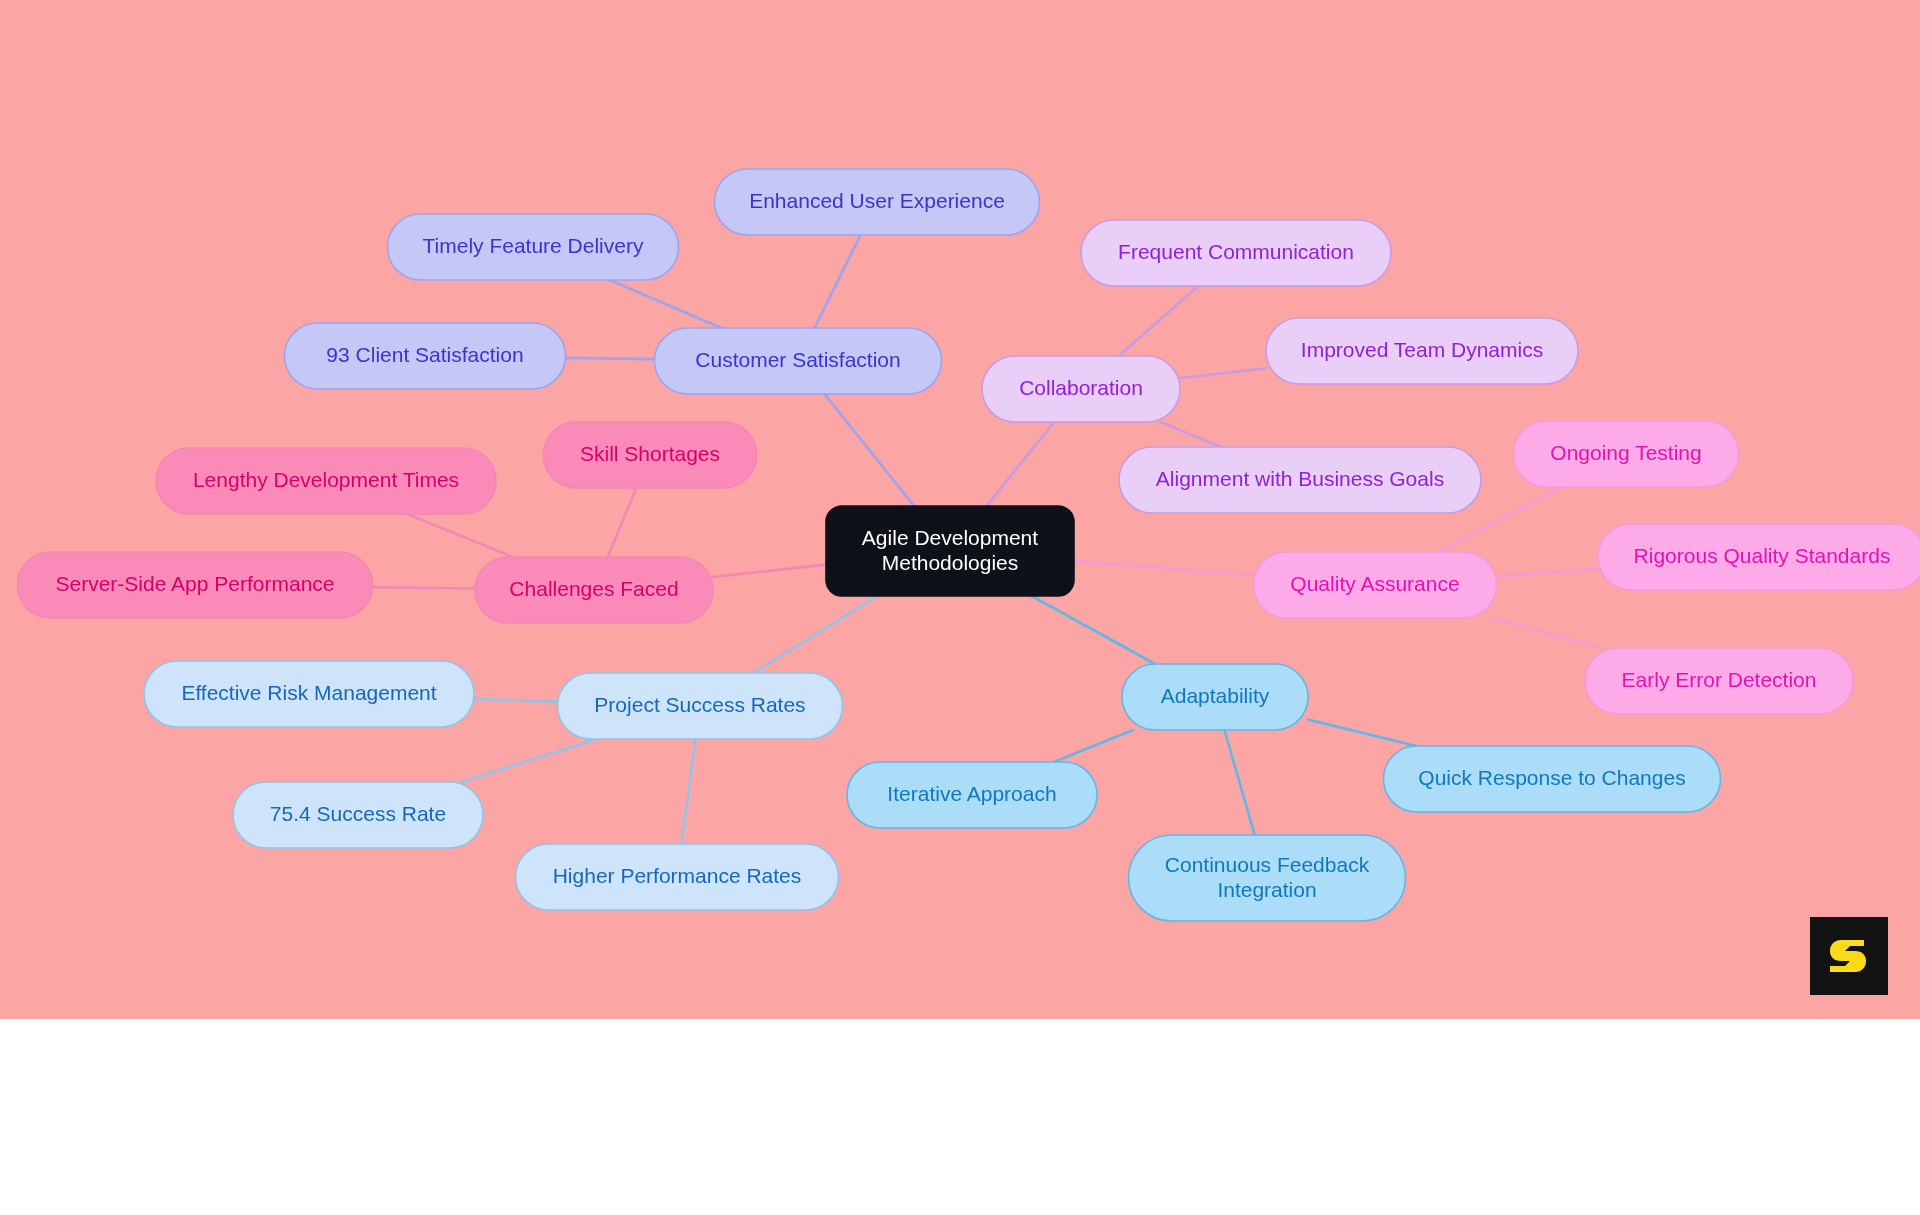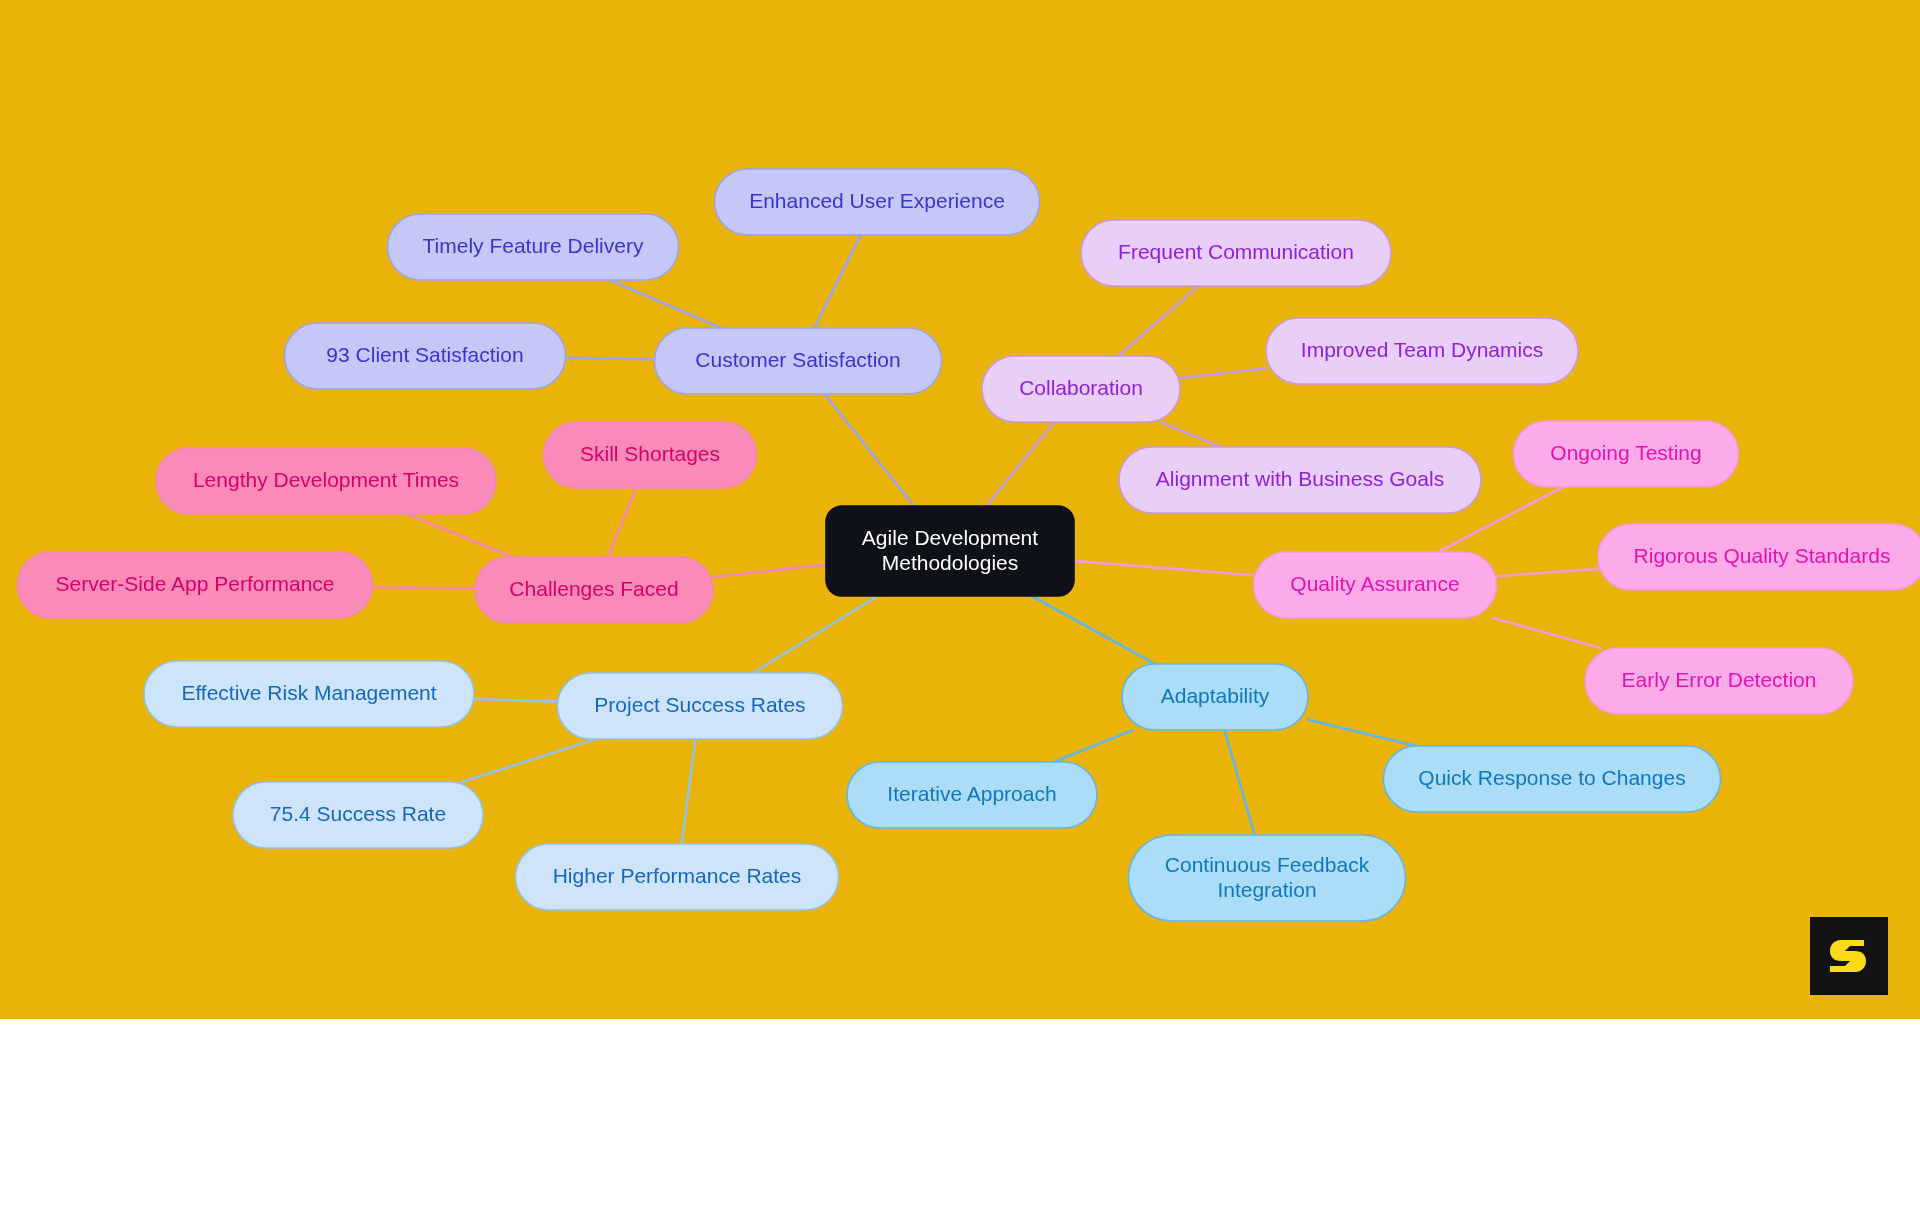--- a/index.html
+++ b/index.html
@@ -10,21 +10,21 @@
   body {
     width: 1920px;
     height: 1215px;
     overflow: hidden;
     font-family: "Liberation Sans", sans-serif;
   }
   #mindmap-root {
     position: relative;
     width: 1920px;
     height: 1019px;
-    background: #eab308;
+    background: #fca5a5;
   }
   svg#mindmap-svg {
     position: absolute;
     left: 0;
     top: 0;
     width: 1920px;
     height: 1215px;
     display: block;
   }
   .edge-line {

